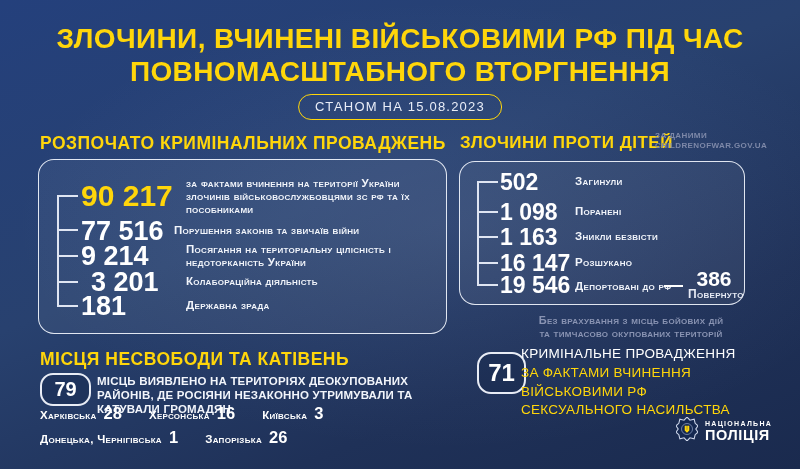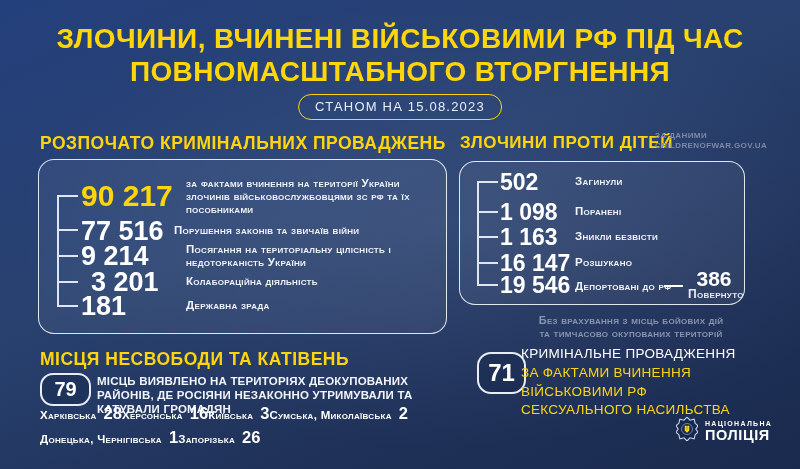--- a/index.html
+++ b/index.html
@@ -31,21 +31,21 @@
   .lbl{position:absolute;font-size:11.5px;line-height:13px;font-weight:700;color:#f2f5fb;}
   .source-note{position:absolute;left:655px;top:131px;font-size:8px;line-height:9.5px;
     color:#7d88a8;font-weight:700;letter-spacing:0.4px;}
   .footnote{position:absolute;left:515px;top:314px;width:232px;text-align:center;
     color:#8a94b3;font-size:11px;line-height:13px;font-weight:700;}
   .count-pill{position:absolute;border:2px solid #e8ecf5;border-radius:13px;
     background:rgba(18,32,66,0.30);display:flex;align-items:center;justify-content:center;
     font-weight:700;color:#fff;}
   .desc{position:absolute;font-size:11.5px;line-height:14px;font-weight:700;
     letter-spacing:0.2px;text-transform:uppercase;color:#f2f5fb;}
-  .region-line{position:absolute;display:flex;align-items:flex-end;white-space:nowrap;}
+  .region-line{position:absolute;display:flex;gap:27px;align-items:flex-end;white-space:nowrap;}
   .region{display:flex;gap:7px;align-items:baseline;}
   .region .rname{font-size:11.5px;font-weight:700;}
   .region .rval{font-size:16.5px;font-weight:700;}
   .sv-lines{position:absolute;left:521px;top:345px;font-weight:400;font-size:13.5px;
     line-height:18.8px;letter-spacing:0.3px;white-space:nowrap;}
   .sv-lines .y{color:#ffd60a;}
   .logo{position:absolute;left:676px;top:417px;display:flex;gap:7px;align-items:center;}
   .logo-text .l1{font-size:7px;font-weight:700;letter-spacing:1.3px;line-height:8px;}
   .logo-text .l2{font-size:14.5px;font-weight:700;letter-spacing:0.6px;line-height:15px;}
   .returned{position:absolute;left:228px;top:106px;width:52px;text-align:center;}
@@ -136,24 +136,20 @@
       <span class="rval">28</span>
     </div>
     <div class="region">
       <span class="rname sc">Херсонська</span>
       <span class="rval">16</span>
     </div>
     <div class="region">
       <span class="rname sc">Київська</span>
       <span class="rval">3</span>
     </div>
-    <div class="region">
-      <span class="rname sc">Сумська, Миколаївська</span>
-      <span class="rval">2</span>
-    </div>
   </div>
   <div class="region-line" style="left:40px;top:428px;">
     <div class="region">
       <span class="rname sc">Донецька, Чернігівська</span>
       <span class="rval">1</span>
     </div>
     <div class="region">
       <span class="rname sc">Запорізька</span>
       <span class="rval">26</span>
     </div>

